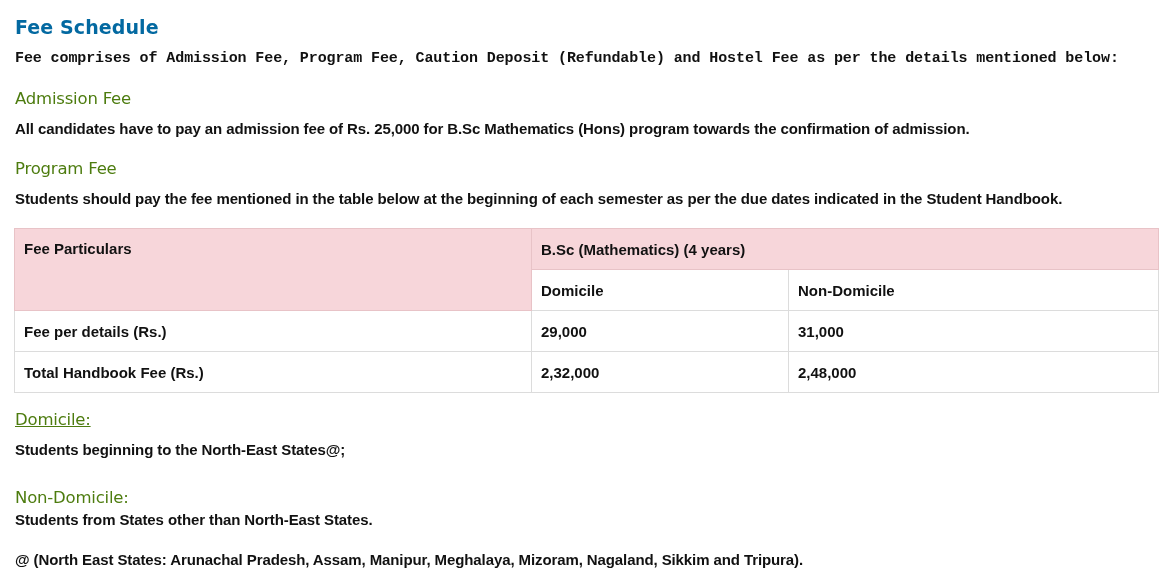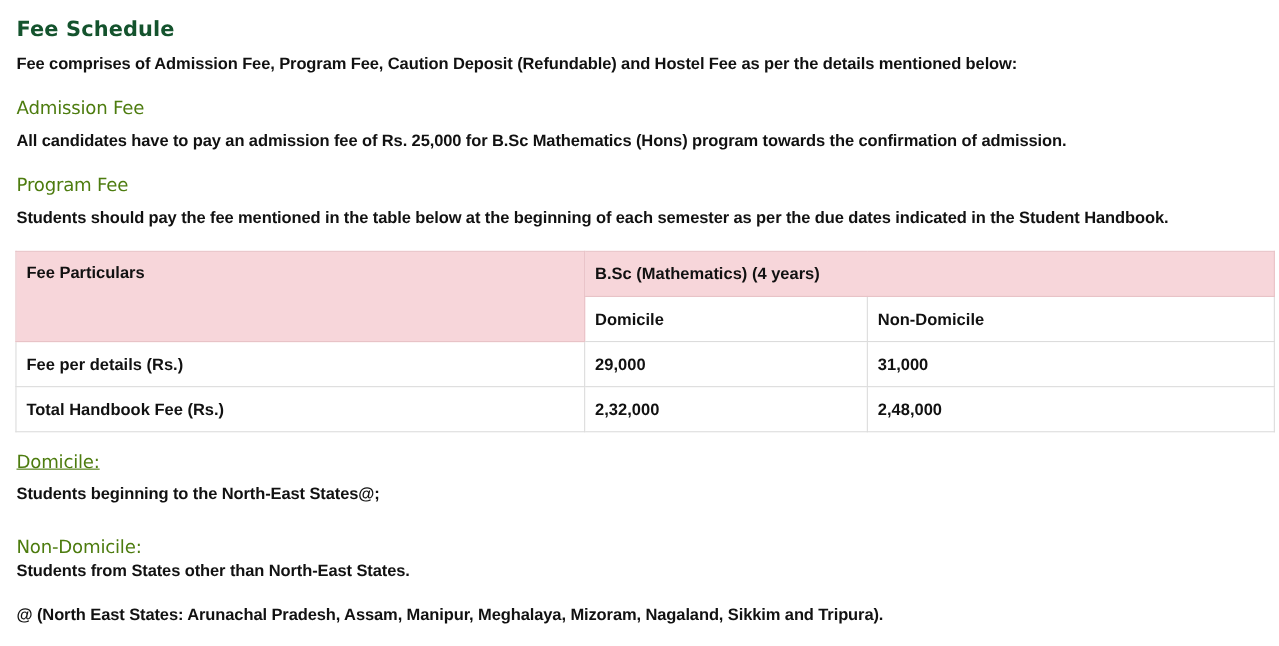--- a/index.html
+++ b/index.html
@@ -21,21 +21,21 @@
       top: 0;
       width: 1144px;
     }
     .title {
       position: absolute;
       left: 0;
       top: 16px;
       font-family: "DejaVu Sans", sans-serif;
       font-weight: bold;
       font-size: 19px;
-      color: #14532d;
+      color: #0369a1;
       letter-spacing: 0.1px;
       white-space: nowrap;
     }
     .para {
       position: absolute;
       left: 0;
       font-family: "Liberation Sans", sans-serif;
       font-weight: bold;
       font-size: 15px;
       color: #111111;
@@ -76,21 +76,21 @@
     table.fee-table td.col1 { width: 507px; }
     table.fee-table td.col2 { width: 247px; }
     table.fee-table td.rowspan-top { vertical-align: top; padding-top: 11px; }
   </style>
 </head>
 <body>
 
 <div class="page">
   <div class="title">Fee Schedule</div>
 
-  <div class="para" style="top:50px;">Fee comprises of Admission Fee, Program Fee, Caution Deposit (Refundable) and Hostel Fee as per the details mentioned below:</div>
+  <div class="para" style="top:50px;font-family:Liberation Mono, monospace;">Fee comprises of Admission Fee, Program Fee, Caution Deposit (Refundable) and Hostel Fee as per the details mentioned below:</div>
 
   <div class="subhead" style="top:89px;">Admission Fee</div>
   <div class="para" style="top:120px;">All candidates have to pay an admission fee of Rs. 25,000 for B.Sc Mathematics (Hons) program towards the confirmation of admission.</div>
 
   <div class="subhead" style="top:159px;">Program Fee</div>
   <div class="para" style="top:190px;text-align:right;">Students should pay the fee mentioned in the table below at the beginning of each semester as per the due dates indicated in the Student Handbook.</div>
 
   <table class="fee-table">
     <tbody>
       <tr>

